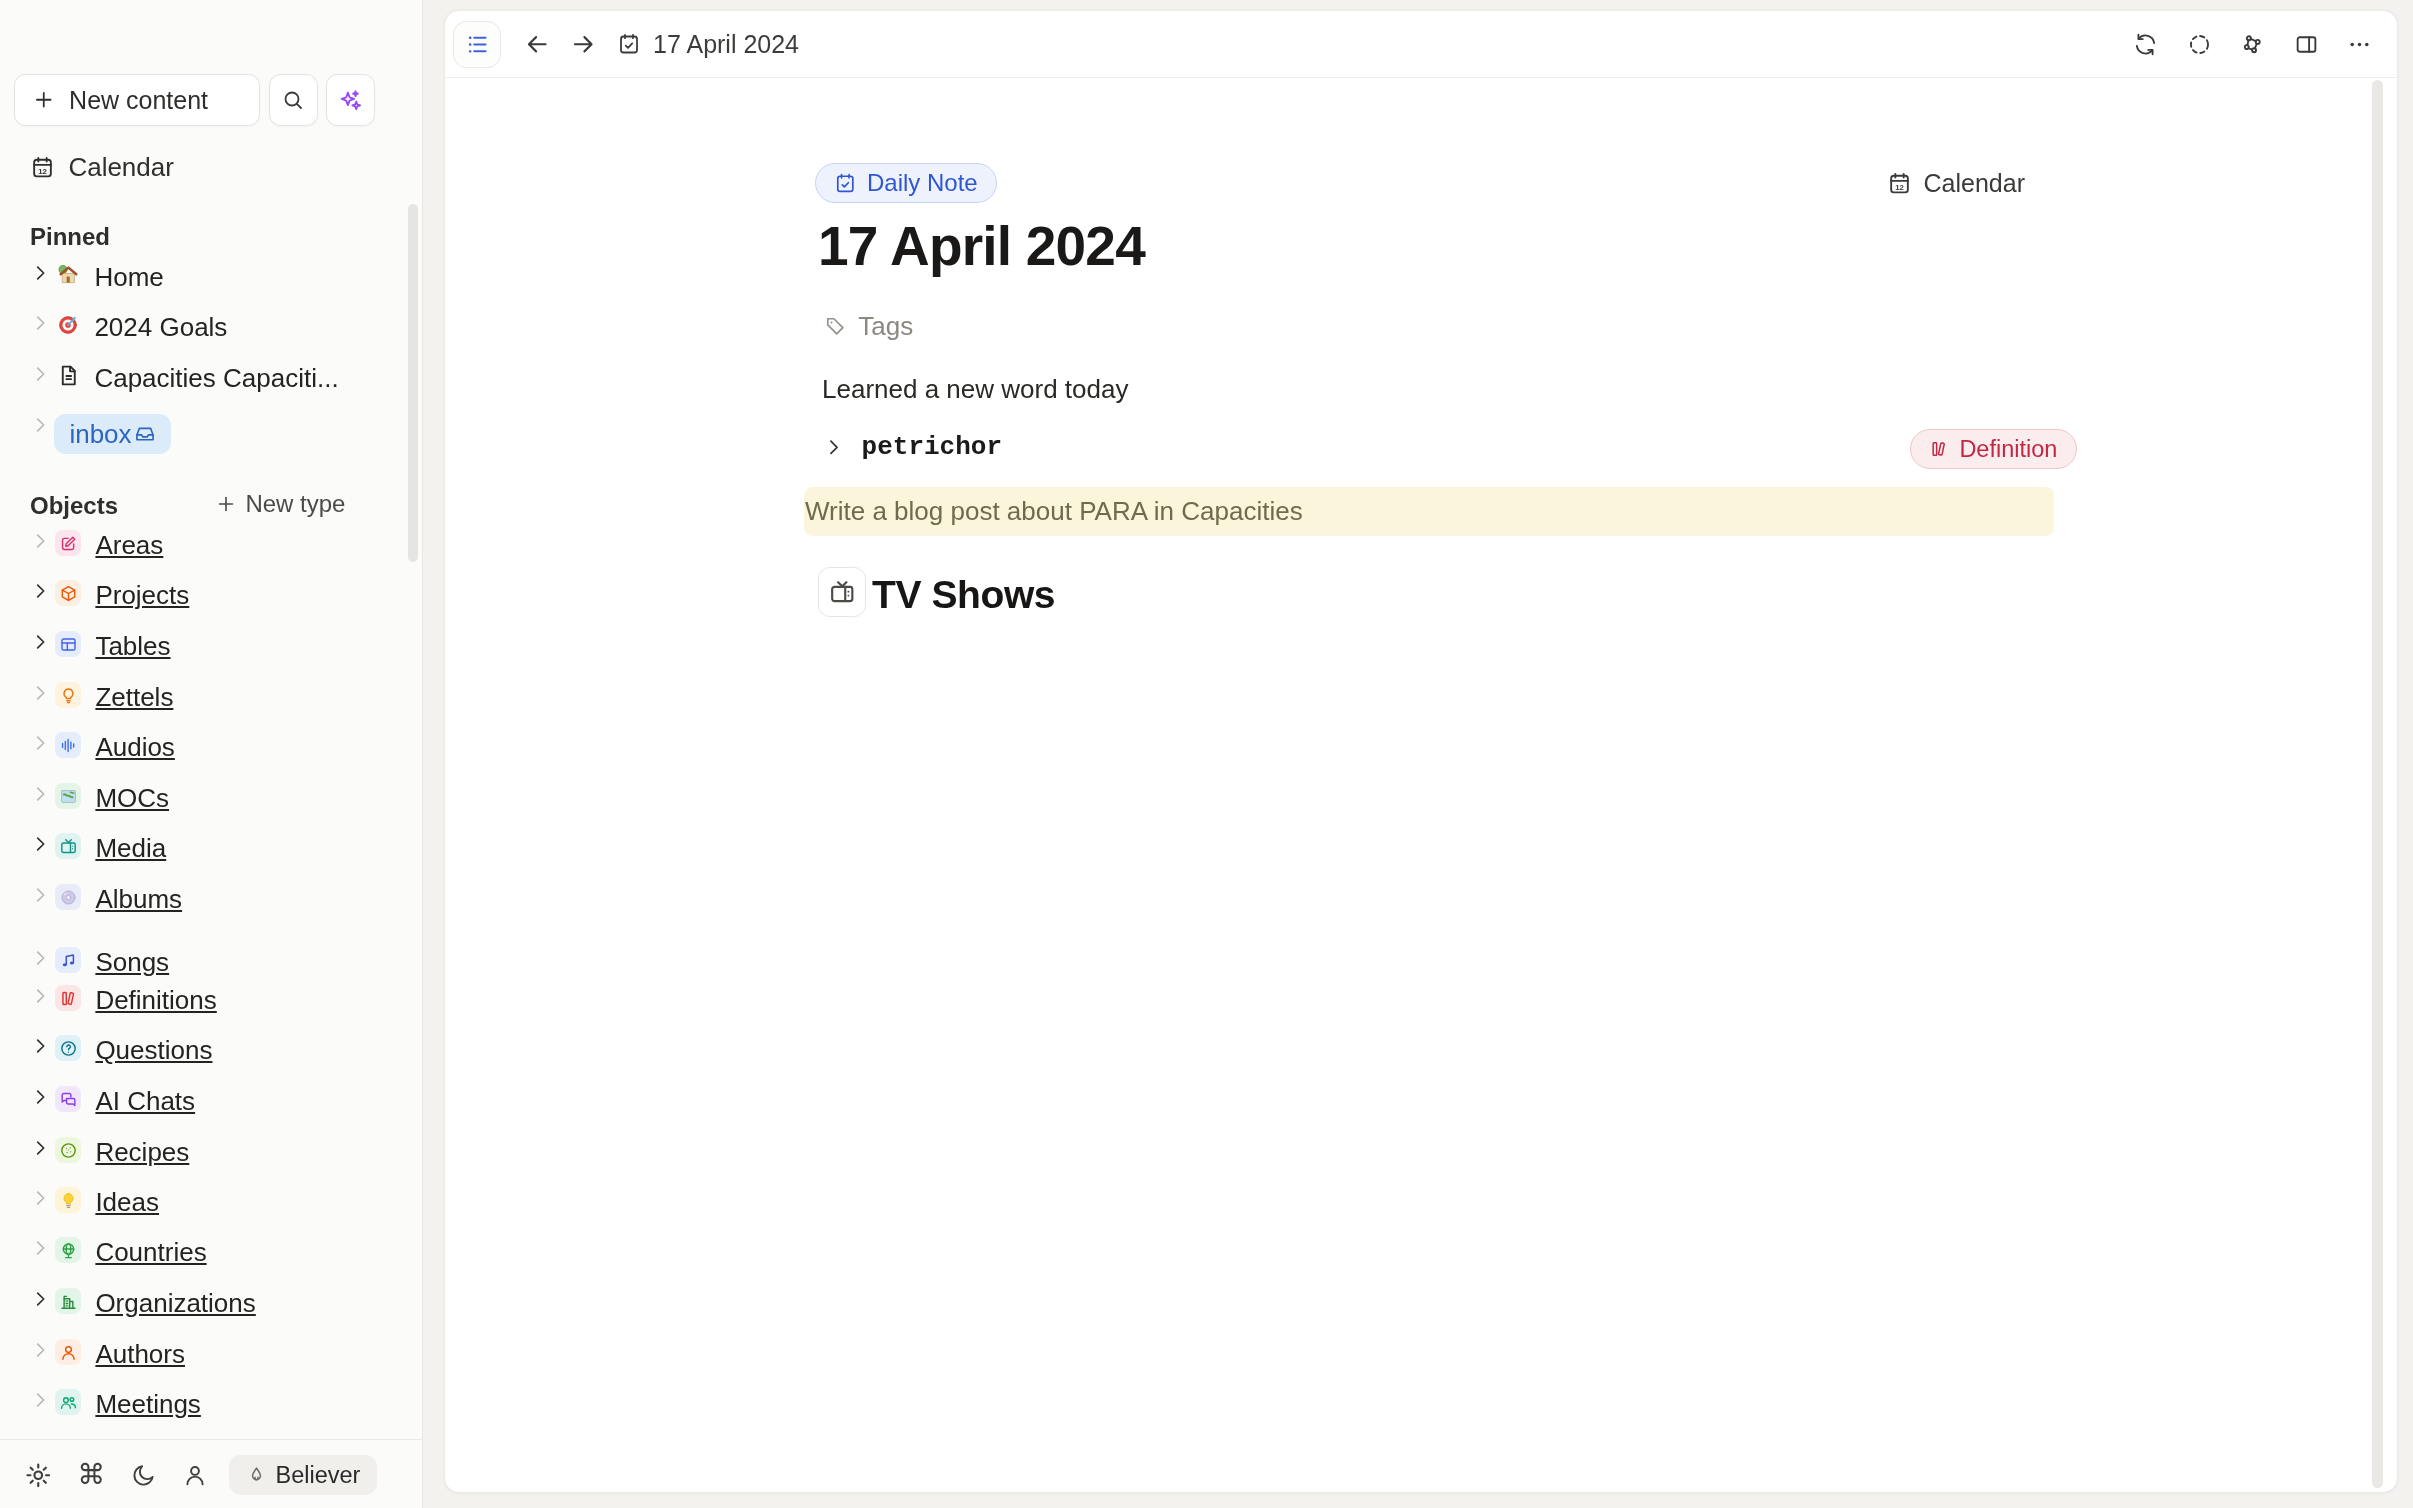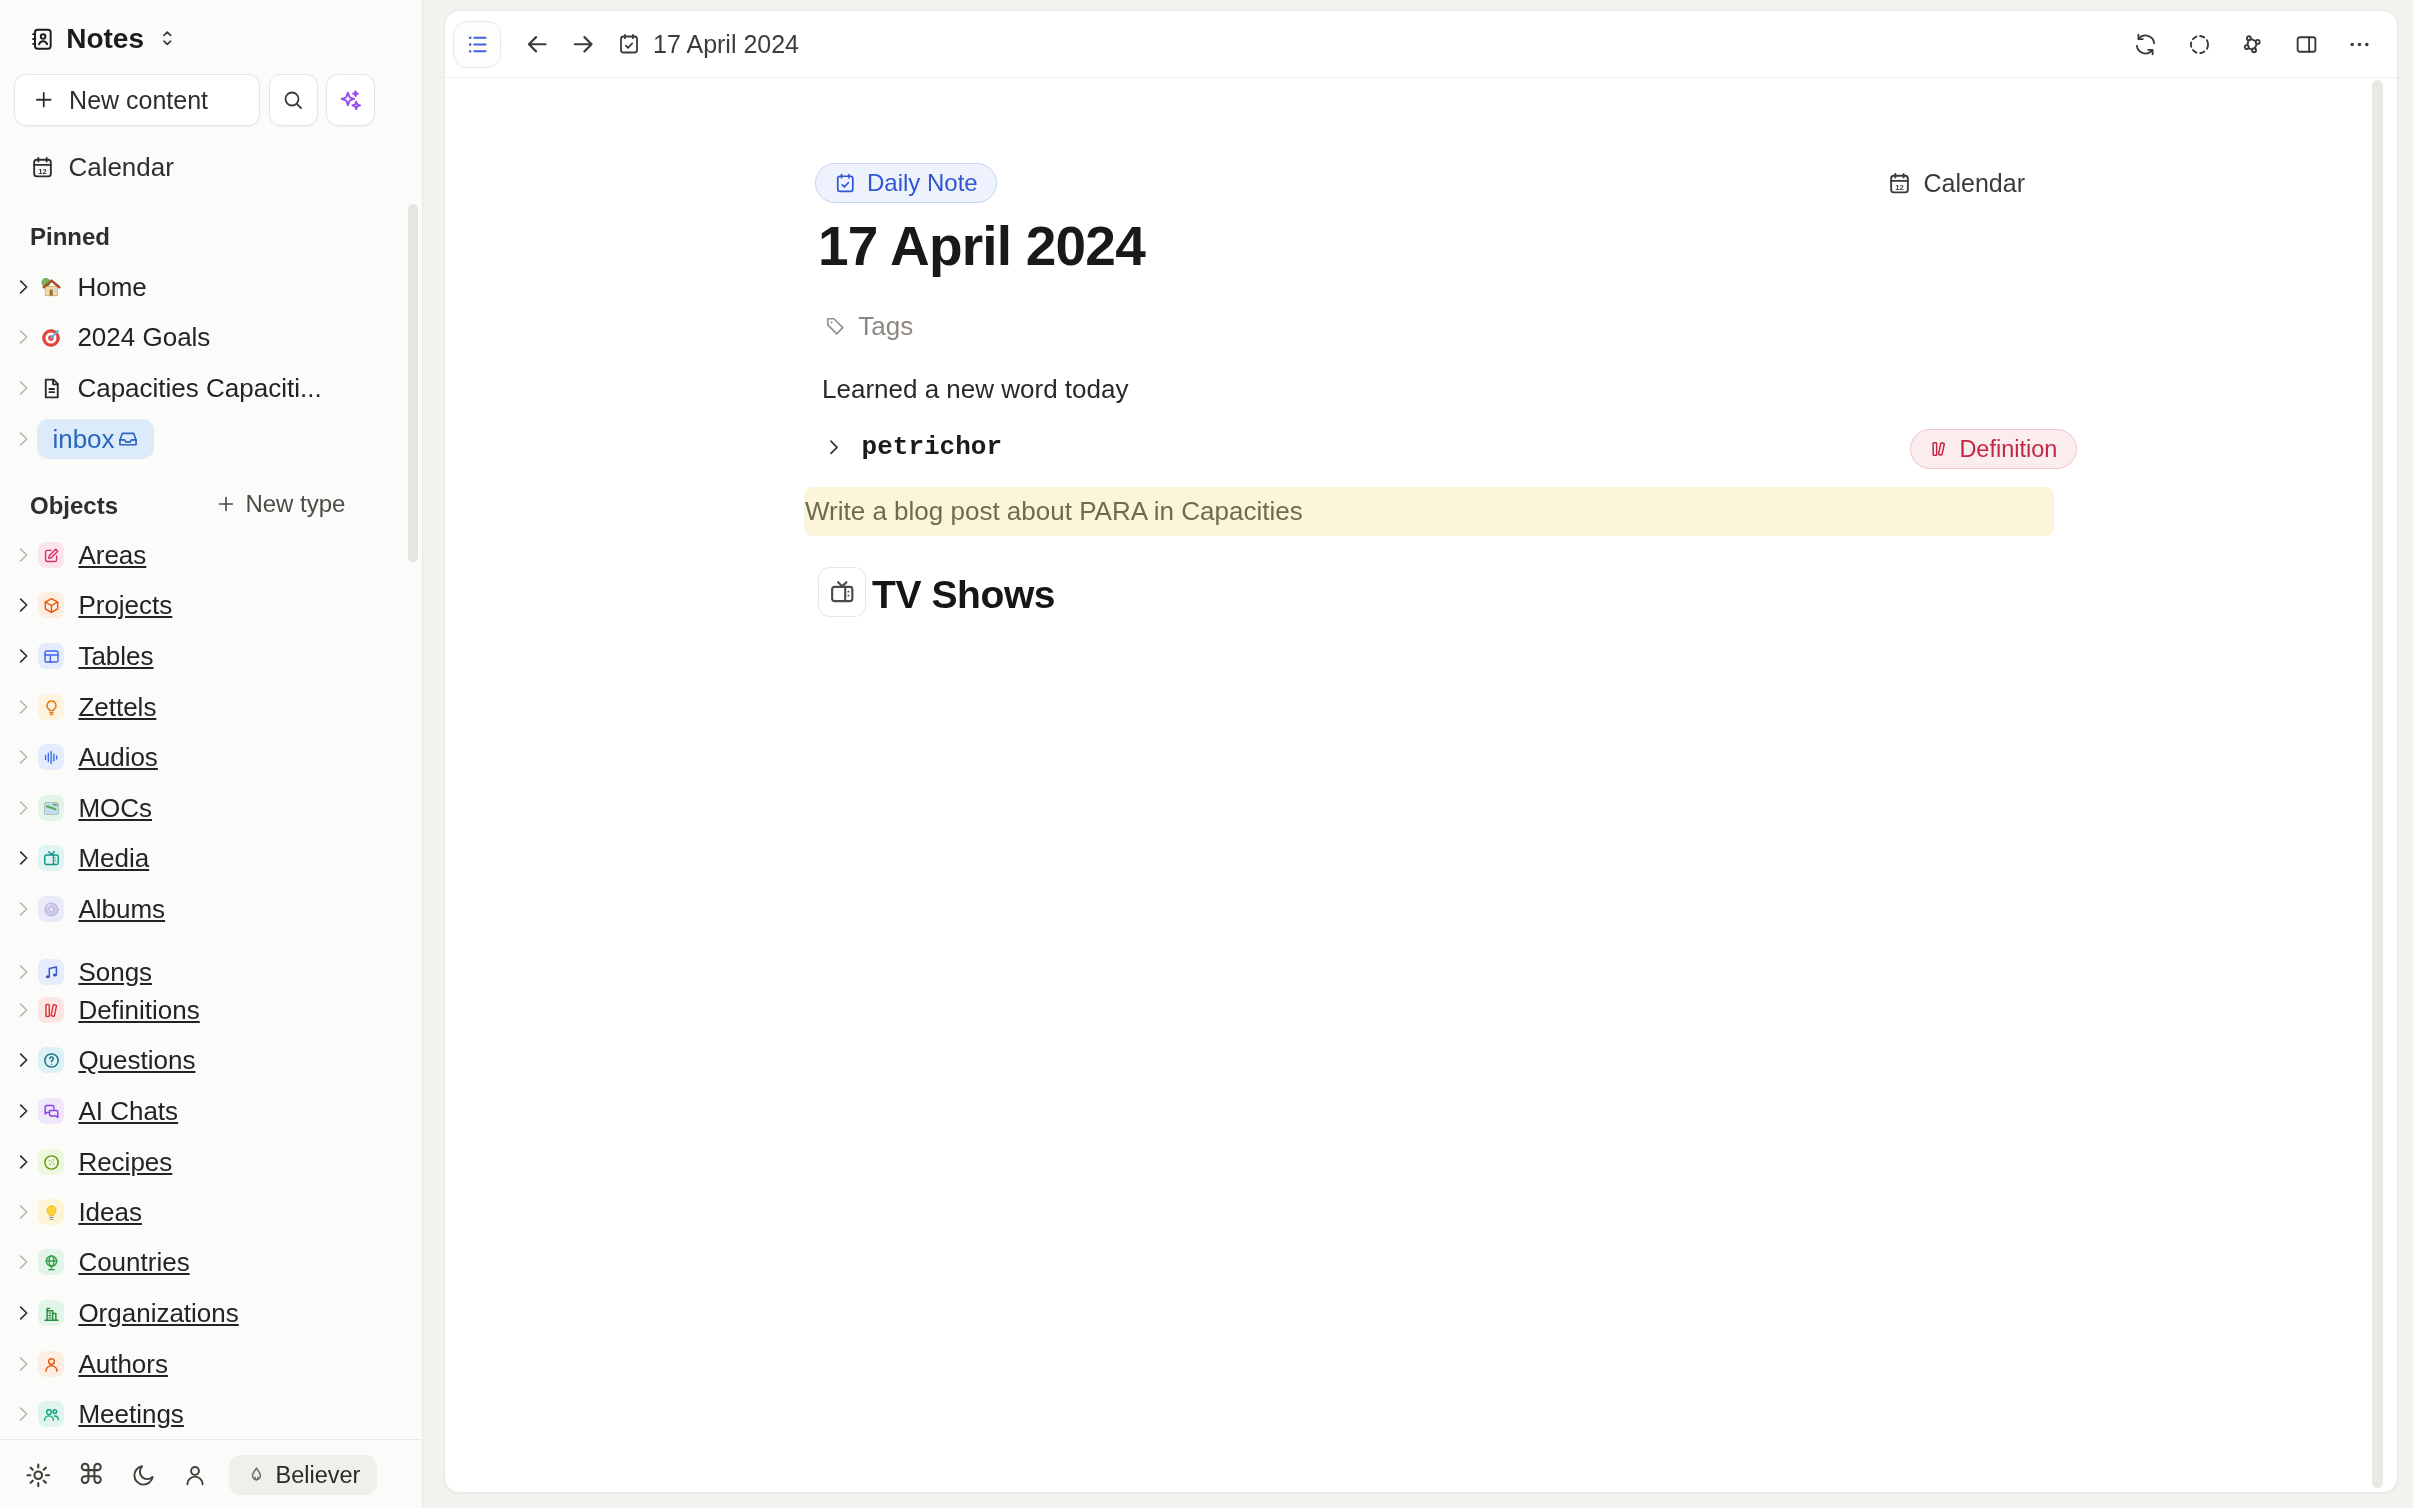--- a/index.html
+++ b/index.html
@@ -14,21 +14,21 @@
   
   .sidebar{position:absolute;left:0;top:0;width:423px;height:1508px;background:#FBFBF9;border-right:0.8px solid #E8E7E4;box-sizing:border-box;}
   .sb-header{position:absolute;left:0;top:15px;height:47px;width:100%;display:flex;align-items:center;padding-left:28.5px;box-sizing:border-box;}
   .sb-title{font-size:28px;font-weight:700;color:#1C1C1B;margin:0 11.7px 0 11.7px;}
   .btnrow{position:absolute;left:14.2px;top:74px;height:52px;display:flex;gap:8.4px;}
   .wbtn{background:#FFFFFF;border:0.8px solid #E5E4E1;border-radius:11.7px;height:52px;box-sizing:border-box;display:flex;align-items:center;justify-content:center;box-shadow:0 0.8px 1.7px rgba(0,0,0,.04);}
   .newcontent{width:246px;justify-content:flex-start;padding-left:17px;gap:13.4px;color:#2E2E2C;font-size:25px;}
   .sqbtn{width:49px;color:#3A3A38;}
   .calrow{position:absolute;left:0;top:142px;height:50px;width:100%;display:flex;align-items:center;padding-left:30px;box-sizing:border-box;gap:13.4px;color:#2F2F2D;font-size:26px;}
   .seclabel{position:absolute;left:30px;font-size:24px;font-weight:700;color:#2E2E2C;}
-  .row{position:absolute;left:0;width:100%;height:50px;display:flex;align-items:center;padding-left:12px;box-sizing:border-box;cursor:default;}
+  .row{position:absolute;left:0;width:100%;height:50px;display:flex;align-items:flex-start;padding-left:29px;box-sizing:border-box;cursor:default;}
   .chev{width:22px;height:22px;flex:0 0 22px;color:#B9B8B3;}
   .chev.dark{color:#2F2F2D;}
   .picon{width:25px;height:25px;flex:0 0 25px;margin-left:5px;color:#35342F;}
   .plabel{margin-left:13.4px;font-size:26px;color:#232321;white-space:nowrap;}
   .obadge{width:26px;height:26px;flex:0 0 26px;margin-left:4.2px;border-radius:7.5px;display:flex;align-items:center;justify-content:center;}
   .obadge svg{width:19px;height:19px;}
   .olabel{margin-left:14.2px;font-size:26px;color:#232321;white-space:nowrap;text-decoration:underline;}
   .inboxpill{margin-left:3.4px;height:40px;display:flex;align-items:center;gap:2px;padding:0 15px;border-radius:11.7px;background:#DCEBFA;color:var(--inbox-blue);font-size:26px;}
   .newtype{position:absolute;left:215px;height:50px;display:flex;align-items:center;gap:8.4px;color:#4B4B48;font-size:24px;cursor:pointer;}
   .sb-scroll{position:absolute;left:408px;top:204px;width:10px;height:358px;border-radius:5px;background:#E6E5E2;}
@@ -269,29 +269,20 @@
         <circle cx="11.5" cy="12.5" r="5.3" fill="#FFFFFF" stroke="none"></circle>
         <circle cx="11.5" cy="12.5" r="2.7" fill="#E8453C" stroke="none"></circle>
         <path d="M11.5 12.5l6.2-6.2" stroke="#5FB4E5" stroke-width="1.8"></path>
         <path d="M16.7 4.4l2.6.9-1.8 2.1-.8-3z" fill="#5FB4E5" stroke="none"></path>
       </g>
   </defs>
 </svg>
 
 <div class="sidebar">
 
-  <div class="sb-header">
-    <svg class="ic" width="26" height="26" viewBox="0 0 24 24" style="color:#1C1C1B">
-        <use href="#i-notebook"></use>
-      </svg>
-    <span class="sb-title">Notes</span>
-    <svg class="ic" width="22.6" height="22.6" viewBox="0 0 24 24" style="color:#3A3A38">
-        <use href="#i-selector"></use>
-      </svg>
-  </div>
 
   <div class="btnrow">
     <div class="wbtn newcontent">
       <svg class="ic" width="23.5" height="23.5" viewBox="0 0 24 24">
           <use href="#i-plus"></use>
         </svg>
       <span>New content</span>
     </div>
     <div class="wbtn sqbtn">
       <svg class="ic" width="24" height="24" viewBox="0 0 24 24">

